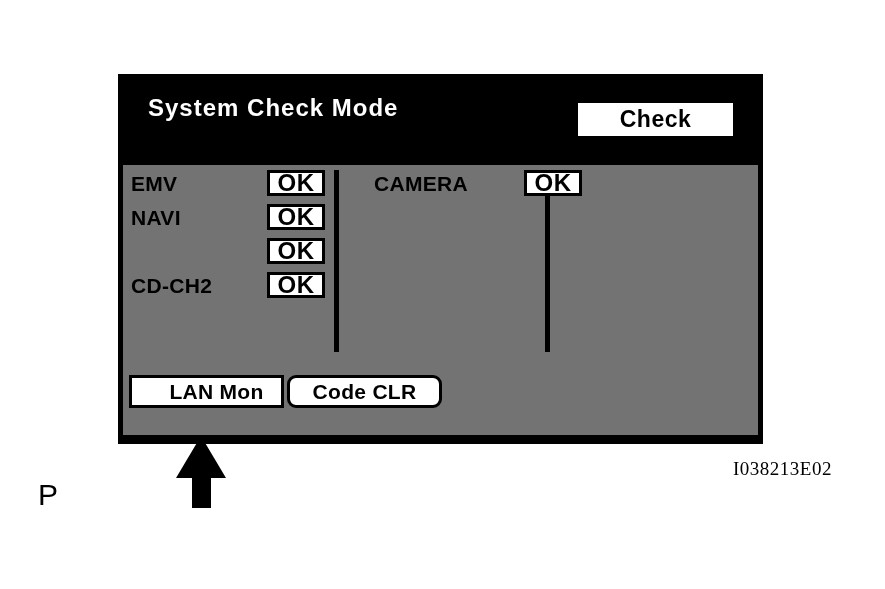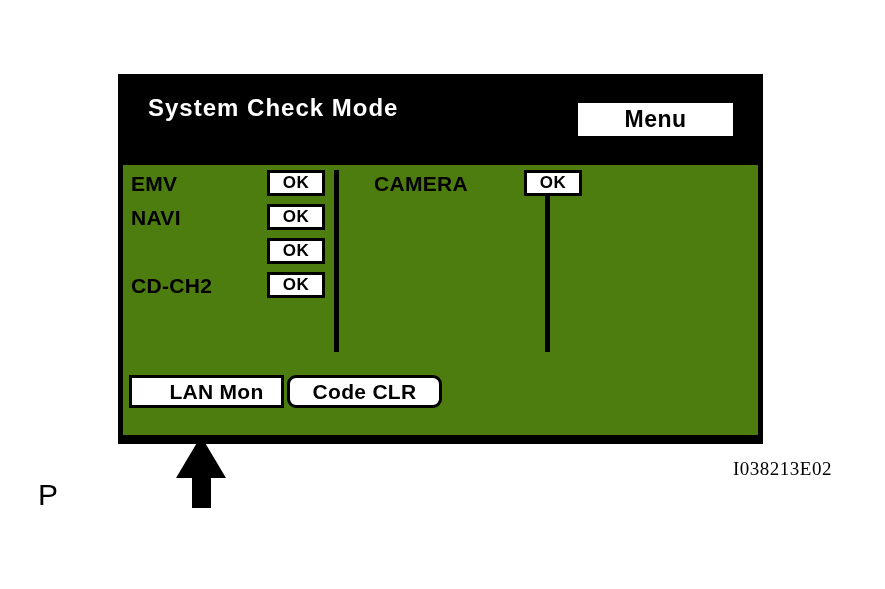--- a/index.html
+++ b/index.html
@@ -65,21 +65,21 @@
     cursor: pointer;
   }
 
   
   #panel-body {
     position: absolute;
     left: 5px;
     top: 91px;
     width: 635px;
     height: 270px;
-    background: #4d7c0f;
+    background: #737373;
     box-sizing: border-box;
   }
 
   
   #status-grid {
     position: absolute;
     left: 0;
     top: 0;
     width: 100%;
     height: 190px;
@@ -125,21 +125,21 @@
     left: 138px;
     top: -1px;
     width: 58px;
     height: 26px;
     border: 3px solid #000000;
     background: #ffffff;
     box-sizing: border-box;
     display: flex;
     align-items: center;
     justify-content: center;
-    font-size: 17px;
+    font-size: 24px;
     font-weight: bold;
     color: #000000;
     letter-spacing: 0.5px;
   }
 
   
   #action-bar {
     position: absolute;
     left: 6px;
     top: 210px;
@@ -215,21 +215,21 @@
     font-family: Liberation Serif, serif;
   }
 </style>
 </head>
 <body>
 
 <div id="device-panel">
 
   <div id="panel-header">
     <div id="screen-title">System Check Mode</div>
-    <div id="menu-button">Menu</div>
+    <div id="menu-button">Check</div>
   </div>
 
   <div id="panel-body">
 
     <div id="status-grid">
 
       <div class="divider" id="divider-0"></div>
       <div class="divider" id="divider-1"></div>
 
       <div class="status-column" id="status-column-0">

